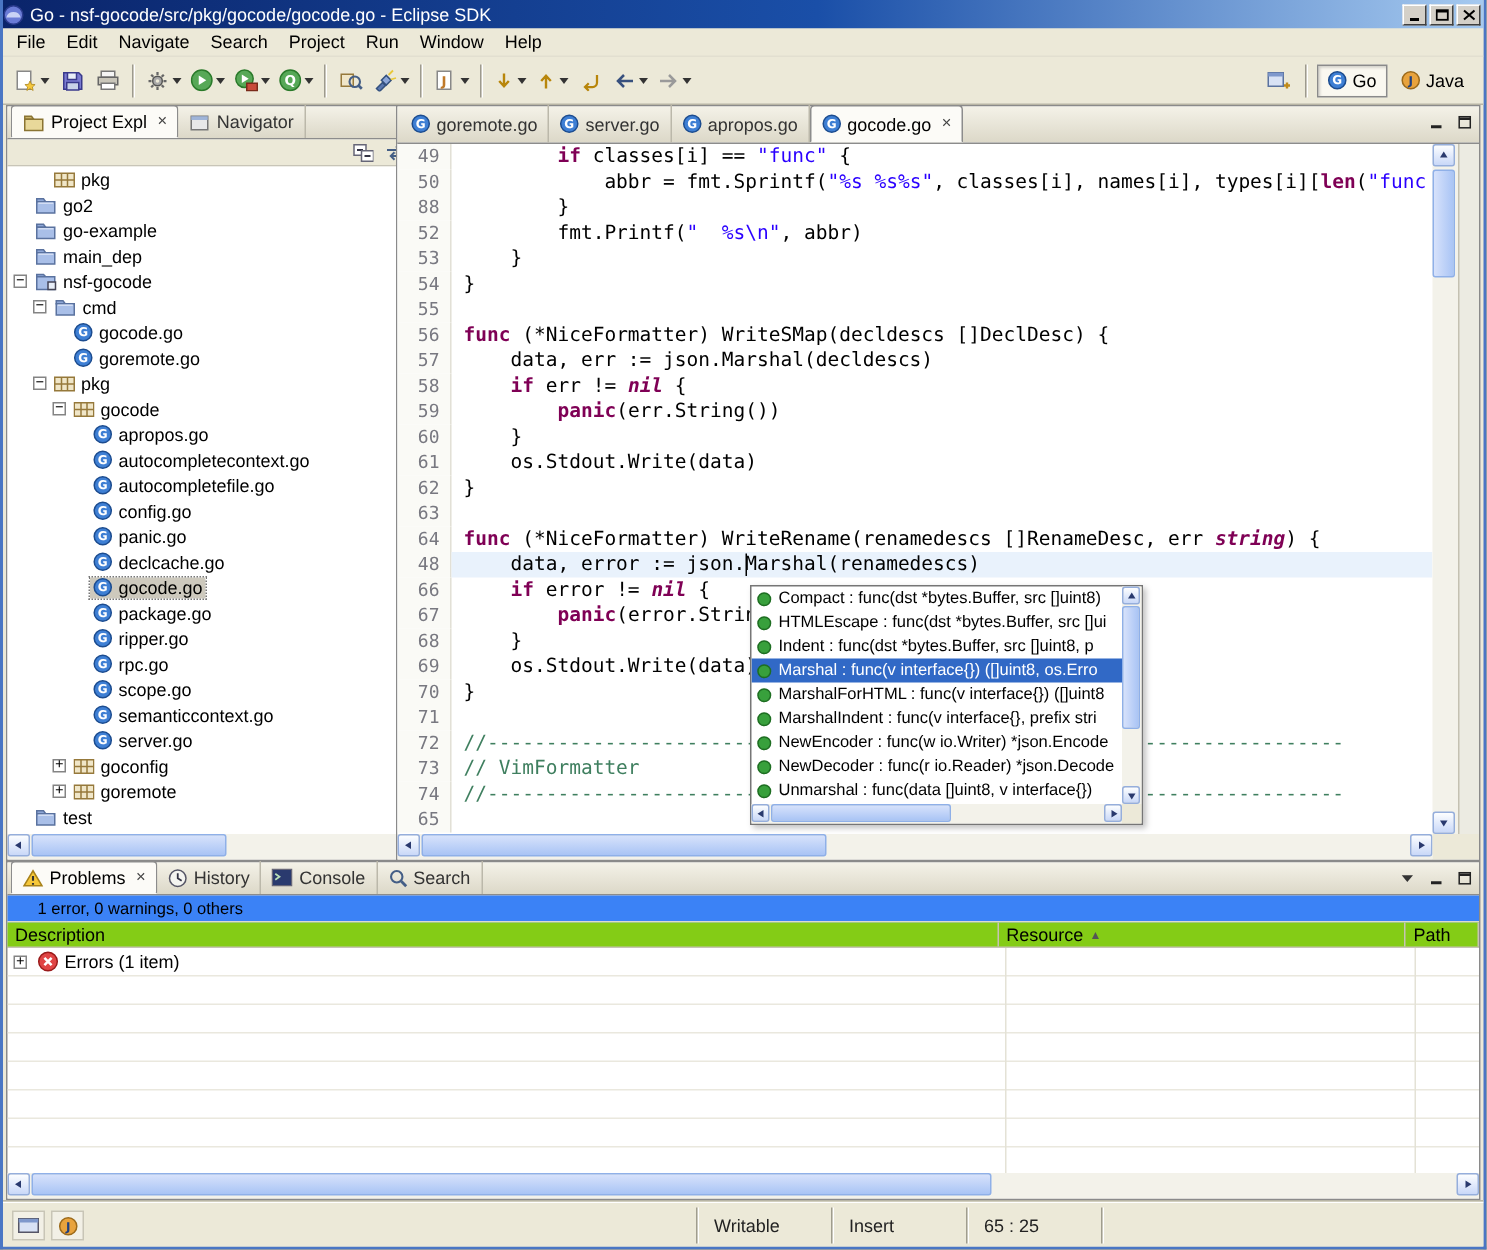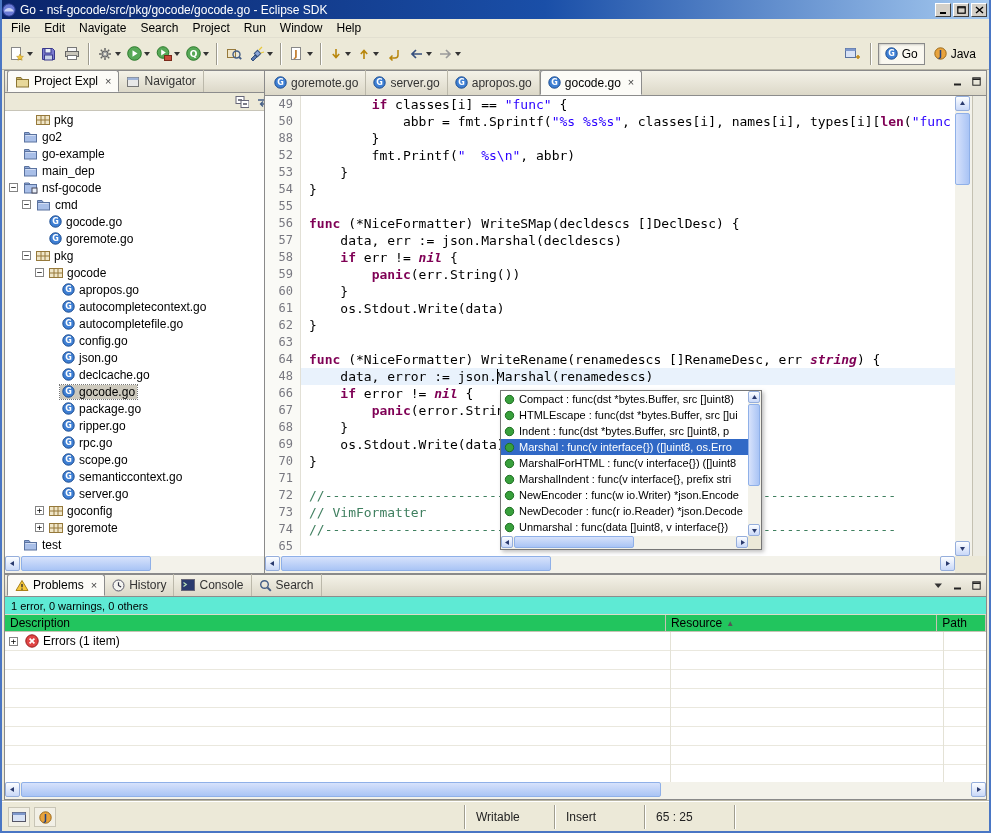--- a/index.html
+++ b/index.html
@@ -66,22 +66,22 @@
   .sc{color:var(--comment);}
   .caret{position:absolute;top:1px;width:1px;height:15px;background:#000;}
   .overview-ruler{position:absolute;right:0;top:25px;bottom:17px;width:14px;background:#ECEBE2;border-left:1px solid #C4C1B2;}
   
   #popup{position:absolute;left:235px;top:319px;width:262px;height:160px;background:#fff;border:1px solid #767676;box-shadow:2px 2px 4px rgba(0,0,0,.25);z-index:50;}
   #popup-items{position:absolute;left:0;top:0;right:13px;bottom:13px;overflow:hidden;}
   .pop-item{height:16px;display:flex;align-items:center;gap:4px;padding:0 3px;font-size:11px;white-space:nowrap;}
   .pop-item.selected{background:var(--selection-bg);color:#fff;}
   
   #problems{position:absolute;left:2px;right:2px;top:574px;height:226px;background:#fff;border:1px solid #8A8A8A;}
-  #prob-summary{position:absolute;left:0;right:0;top:22px;height:18px;background:#5eead4;border-bottom:1px solid #DDDACB;font-size:11px;display:flex;align-items:center;padding-left:6px;}
-  #prob-header{position:absolute;left:0;right:0;top:40px;height:17px;display:flex;background:#22c55e;border-bottom:1px solid #C6C3B4;}
+  #prob-summary{position:absolute;left:0;right:0;top:22px;height:18px;background:#3b82f6;border-bottom:1px solid #DDDACB;font-size:11px;display:flex;align-items:center;padding-left:20px;}
+  #prob-header{position:absolute;left:0;right:0;top:40px;height:17px;display:flex;background:#84cc16;border-bottom:1px solid #C6C3B4;}
   .pcol{border-right:1px solid #C6C3B4;padding:1px 5px;font-size:12px;display:flex;align-items:center;gap:4px;overflow:hidden;white-space:nowrap;}
   .sort-arrow{font-size:8px;color:#555;}
   #prob-body{position:absolute;left:0;right:0;top:57px;bottom:17px;overflow:hidden;}
   .prob-row{height:19px;border-bottom:1px solid #EAE8DE;display:flex;align-items:center;padding-left:4px;gap:4px;white-space:nowrap;}
   .col-sep{position:absolute;top:0;bottom:0;width:1px;background:#E4E2D6;}
   
   .sb{position:absolute;background:#F3F2EA;}
   .sb-btn{position:absolute;width:15px;height:15px;background:linear-gradient(#FDFEFF,#C9D8F8);border:1px solid #95AEDC;border-radius:2px;display:flex;align-items:center;justify-content:center;}
   .sb-thumb{position:absolute;background:linear-gradient(90deg,#D7E2FB,#A9C4F5);border:1px solid #8FB0E8;border-radius:2px;}
   .sb-h .sb-thumb{background:linear-gradient(#D7E2FB,#A9C4F5);}
@@ -557,21 +557,21 @@
           </div>
           <div class="tree-row" style="padding-left:43px">
             <span class="exp-sp"></span>
             <span class="tree-sel">
               <span class="icon">
                 <svg width="13" height="13">
                   <circle cx="6.5" cy="6.5" r="5.7" fill="#3E7FD4" stroke="#1C4C8F"></circle>
                   <text x="6.5" y="9.3" text-anchor="middle" font-size="8" font-weight="bold" font-family="DejaVu Sans, sans-serif" fill="#fff">G</text>
                 </svg>
               </span>
-              <span class="tree-label">json.go</span>
+              <span class="tree-label">panic.go</span>
             </span>
           </div>
           <div class="tree-row" style="padding-left:43px">
             <span class="exp-sp"></span>
             <span class="tree-sel">
               <span class="icon">
                 <svg width="13" height="13">
                   <circle cx="6.5" cy="6.5" r="5.7" fill="#3E7FD4" stroke="#1C4C8F"></circle>
                   <text x="6.5" y="9.3" text-anchor="middle" font-size="8" font-weight="bold" font-family="DejaVu Sans, sans-serif" fill="#fff">G</text>
                 </svg>

